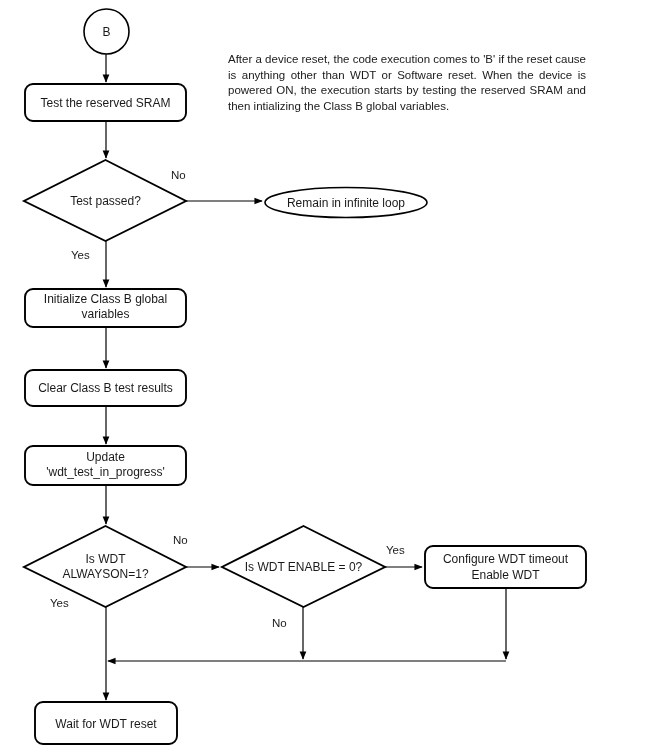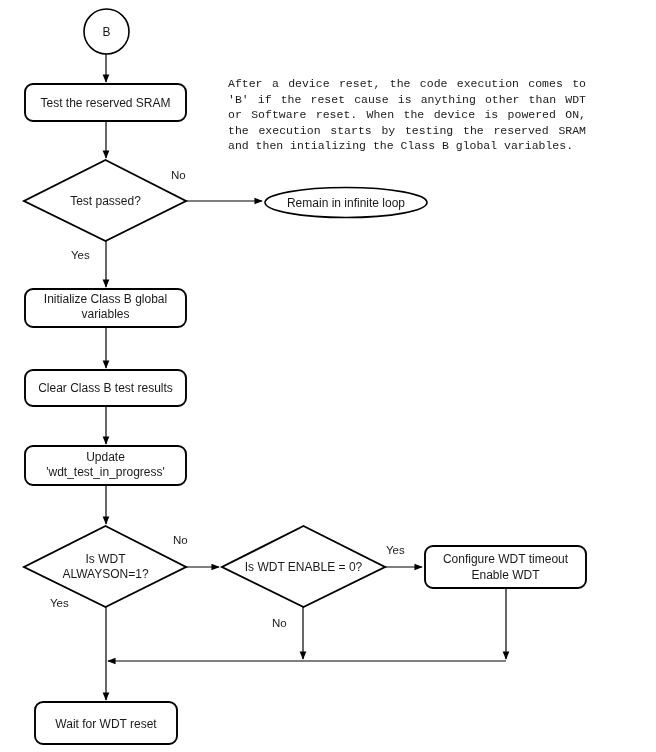--- a/index.html
+++ b/index.html
@@ -49,23 +49,23 @@
   }
   .node-thin {
     stroke-width: 1.6;
   }
   .node-diamond {
     stroke-width: 1.9;
   }
   #annotation {
     position: absolute;
     left: 228px;
-    top: 76px;
+    top: 52px;
     width: 358px;
-    font-family: Liberation Mono, monospace;
+    font-family: Liberation Sans, sans-serif;
     font-size: 11.5px;
     line-height: 15.5px;
     color: #1a1a1a;
     text-align: justify;
     text-justify: inter-word;
   }
 </style>
 </head>
 <body>
 

